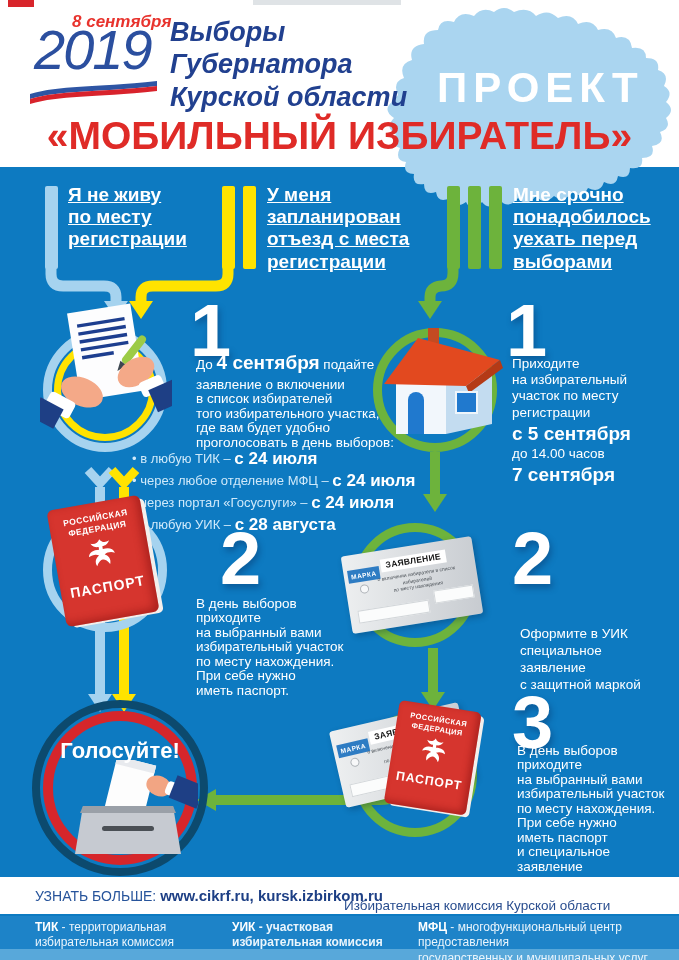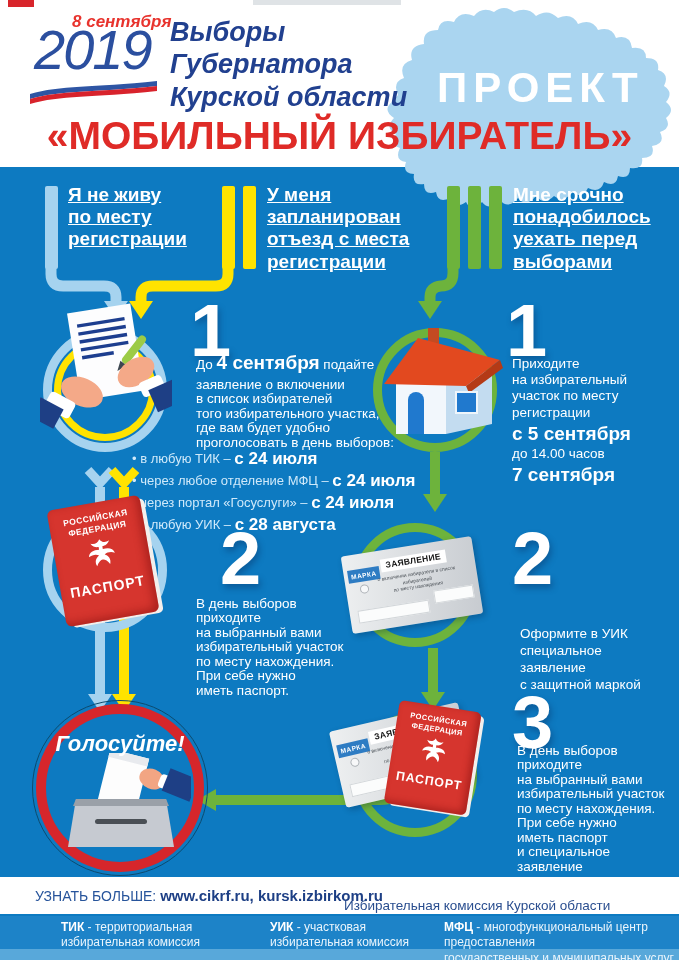--- a/index.html
+++ b/index.html
@@ -33,22 +33,22 @@
   .scen-label{position:absolute;top:184px;color:#fff;font-weight:bold;font-size:19px;line-height:1.17;z-index:3;text-decoration:underline;}
 
   
   .connectors{position:absolute;left:0;top:0;width:679px;height:960px;z-index:2;pointer-events:none;}
 
   
   .circle{position:absolute;border-radius:50%;z-index:3;}
   .c-lblue{border:9px solid #a6d3ef;}
   .c-green{border:9px solid #6db33c;}
   .inner-yellow{position:absolute;inset:2px;border:7px solid #ffe300;border-radius:50%;}
-  .vote-outer{position:absolute;left:32px;top:700px;width:176px;height:176px;border:1px solid #0c4a6e;
-              border-radius:50%;z-index:3;font-style:italic;}
+  .vote-outer{position:absolute;left:32px;top:700px;width:176px;height:176px;border:8px solid #0c4a6e;
+              border-radius:50%;z-index:3;}
   .vote-red{position:absolute;inset:3px;border:10px solid #d6262b;border-radius:50%;}
   .vote-label{position:absolute;left:0;top:30px;width:100%;text-align:center;font-weight:bold;
               font-size:22px;color:#fff;z-index:4;}
   .vote-icon{position:absolute;left:18px;top:52px;z-index:3;}
 
   
   .num{position:absolute;font-size:74px;font-weight:bold;color:#fff;line-height:1;z-index:3;
        text-shadow:2px 4px 6px rgba(8,45,95,.4);}
   .body-txt{position:absolute;font-size:13.5px;line-height:1.07;color:#fff;z-index:3;}
   .intro{position:absolute;left:196px;top:352px;font-size:13.5px;color:#fff;z-index:3;}
@@ -85,21 +85,21 @@
   .f1{left:8px;top:56px;width:72px;height:13px;}
   .f2{left:86px;top:48px;width:40px;height:13px;}
 
   
   .foot-white{position:absolute;left:0;top:877px;width:679px;height:37px;background:#fff;z-index:3;}
   .more{position:absolute;left:35px;top:887px;font-size:14px;color:#27549b;z-index:4;}
   .more b{color:#1d3f85;font-size:15px;}
   .hotline{position:absolute;left:344px;top:881px;font-size:10px;font-weight:normal;color:#ffffff;z-index:4;}
   .commission{position:absolute;left:344px;top:898px;font-size:13.5px;color:#2a4e8f;z-index:4;}
   .def-band{position:absolute;left:0;top:916px;width:679px;height:33px;background:#1d83c8;z-index:3;}
-  .def{position:absolute;top:920px;font-size:12px;line-height:1.28;color:#eaf5fc;z-index:4;margin-left:26px;}
+  .def{position:absolute;top:920px;font-size:12px;line-height:1.28;color:#eaf5fc;z-index:4;}
   .def b{color:#fff;}
   .bottom-strip{position:absolute;left:0;top:949px;width:679px;height:11px;background:#58a8da;z-index:3;}
 </style>
 </head>
 <body>
 
 <div class="poster">
 
   <div class="header-band"></div>
   <div class="corner-red"></div>
@@ -350,19 +350,19 @@
 заявление</div>
 
   <div class="foot-white"></div>
   <div class="more"><span>УЗНАТЬ БОЛЬШЕ: </span><b>www.cikrf.ru, kursk.izbirkom.ru</b></div>
   <div class="hotline"><span>ТЕЛЕФОНЫ ГОРЯЧЕЙ ЛИНИИ: </span><span>(4712) 51-16-76, 70-16-27</span></div>
   <div class="commission">Избирательная комиссия Курской области</div>
 
   <div class="def-band"></div>
   <div class="def" style="left:35px;"><b>ТИК</b><span class="pre"> - территориальная
 избирательная комиссия</span></div>
-  <div class="def" style="left:244px;"><b>УИК</b><span class="pre"> - участковая
+  <div class="def" style="left:232px;font-weight:bold;"><b>УИК</b><span class="pre"> - участковая
 избирательная комиссия</span></div>
   <div class="def" style="left:418px;"><b>МФЦ</b><span class="pre"> - многофункциональный центр предоставления
 государственных и муниципальных услуг</span></div>
   <div class="bottom-strip"></div>
 
 </div>
 
 </body></html>

